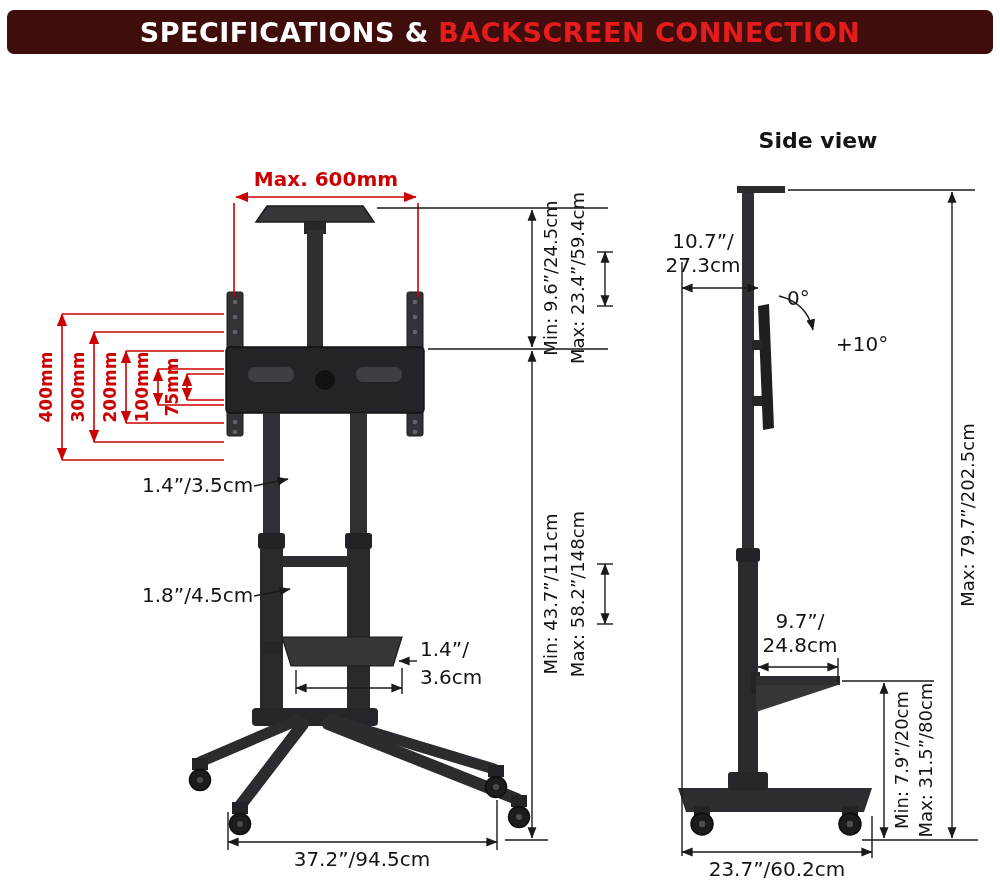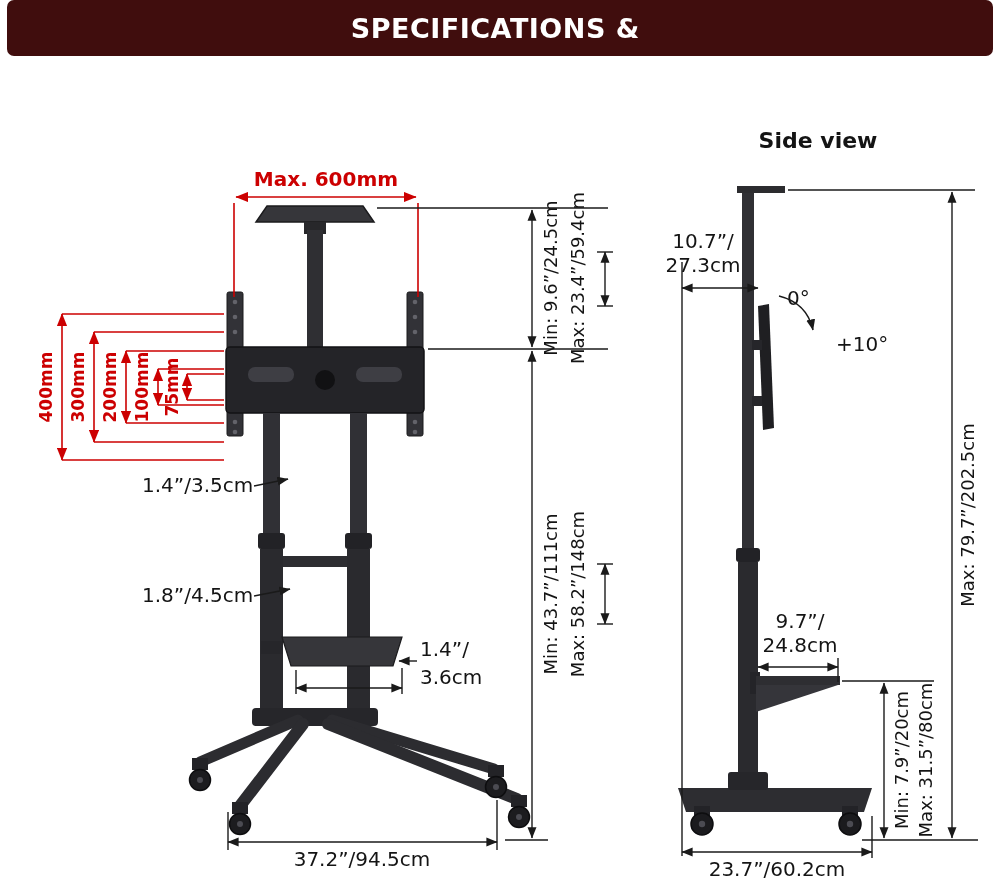--- a/index.html
+++ b/index.html
@@ -1,36 +1,37 @@
 <!DOCTYPE html>
 <html><head>
 <meta charset="utf-8">
 <style>
   * { margin:0; padding:0; box-sizing:border-box; }
   html,body { width:1000px; height:895px; background:#ffffff; overflow:hidden;
     font-family:"DejaVu Sans","Liberation Sans",sans-serif; position:relative; }
-  .header { position:absolute; top:0; left:7px; width:986px; height:56px;
+  .header { position:absolute; top:10px; left:7px; width:986px; height:44px;
     background:#400d0d; border-radius:7px; display:flex; align-items:center; justify-content:center; }
   .header .t1 { color:#ffffff; font-size:27px; font-weight:bold; letter-spacing:.5px; margin-right:.35em; }
   .header .t2 { color:#e51c1c; font-size:27px; font-weight:bold; letter-spacing:.5px; }
   svg.diagram { position:absolute; top:0; left:0; }
   .rl { stroke:#cc0001; stroke-width:1.6; fill:none; }
   .kl { stroke:#1a1a1a; stroke-width:1.4; fill:none; }
   text { font-family:"DejaVu Sans","Liberation Sans",sans-serif; }
   .rt-lg { fill:#cc0001; font-size:20px; font-weight:600; }
   .rt-sm { fill:#cc0001; font-size:17px; font-weight:600; }
   .kt  { fill:#141414; font-size:20px; }
   .ktr { fill:#141414; font-size:18px; }
   .title { fill:#141414; font-size:22px; font-weight:600; }
 </style>
 </head>
 <body>
 
 <div class="header">
   <span class="t1">SPECIFICATIONS &amp;</span>
+  <span class="t2">BACKSCREEN CONNECTION</span>
 </div>
 
 <svg class="diagram" width="1000" height="895" viewBox="0 0 1000 895" xmlns="http://www.w3.org/2000/svg">
   <defs>
     <marker id="aR" viewBox="0 0 10 8" refX="9.5" refY="4" markerWidth="8" markerHeight="6.5" orient="auto-start-reverse">
       <path d="M0,0 L10,4 L0,8 Z" fill="#cc0001"></path>
     </marker>
     <marker id="aK" viewBox="0 0 10 8" refX="9.5" refY="4" markerWidth="8" markerHeight="6.5" orient="auto-start-reverse">
       <path d="M0,0 L10,4 L0,8 Z" fill="#1a1a1a"></path>
     </marker>

